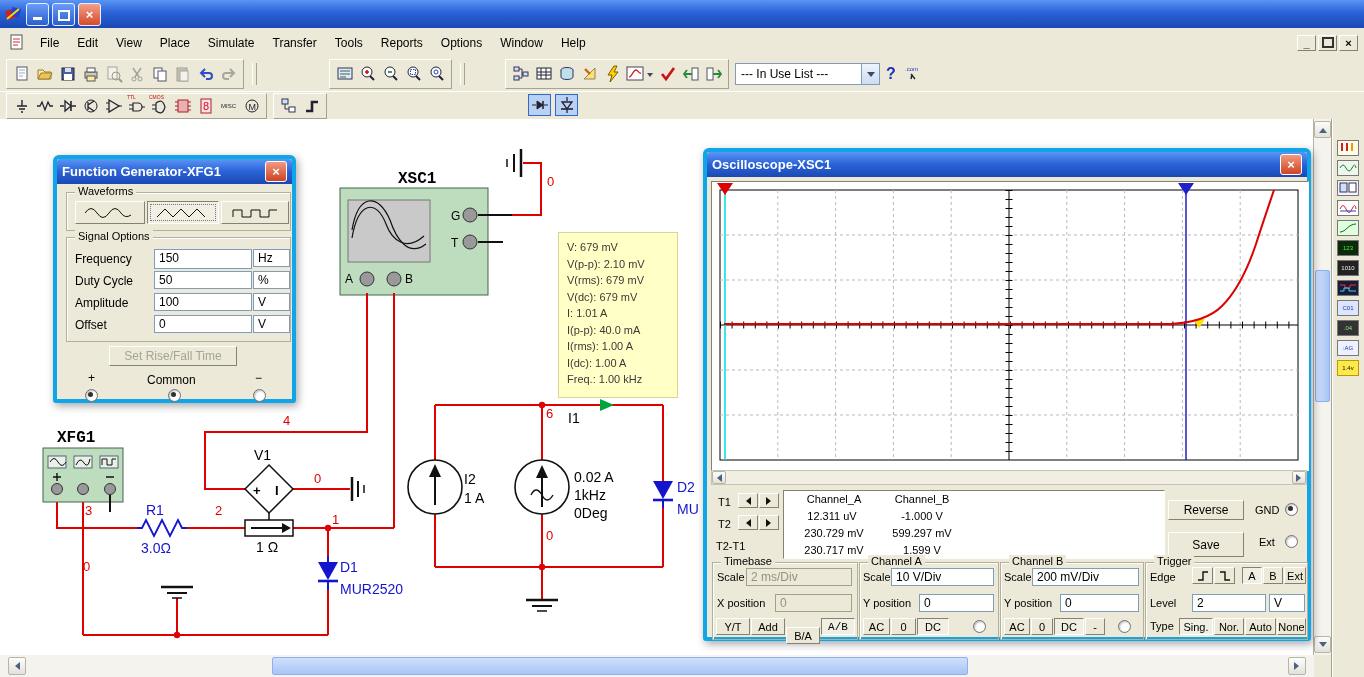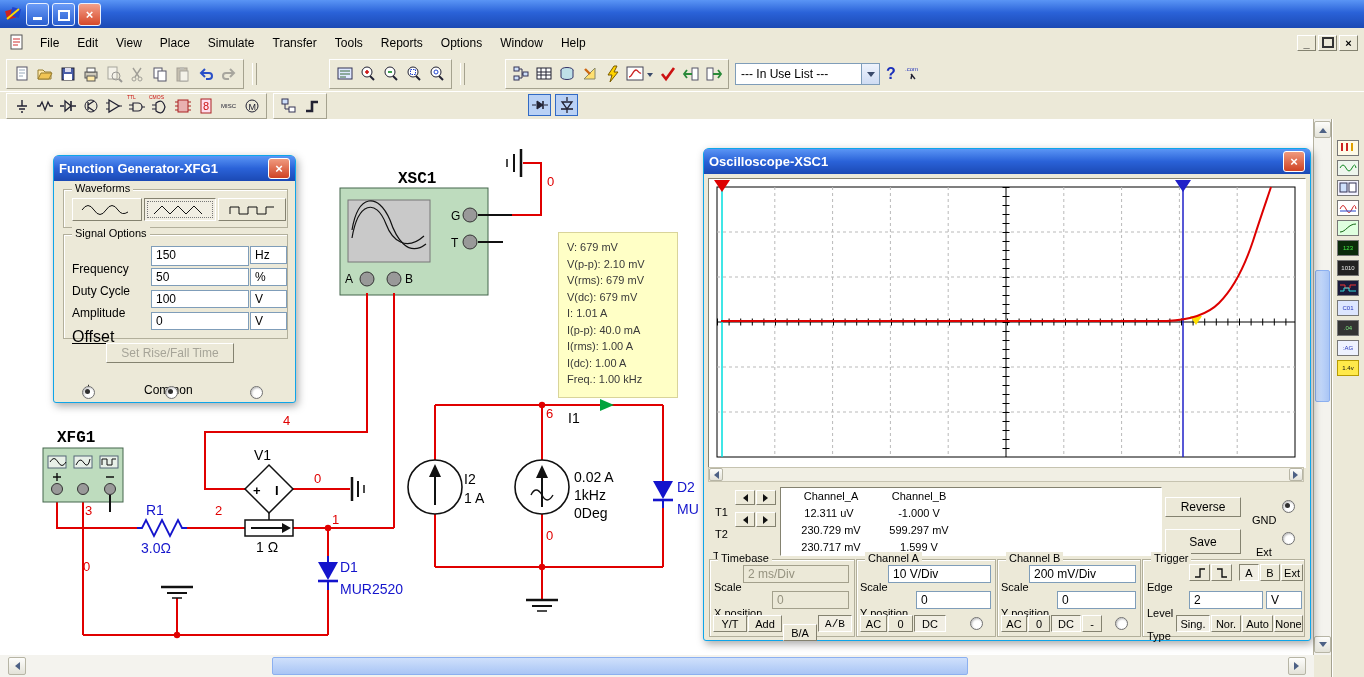--- a/index.html
+++ b/index.html
@@ -53,33 +53,33 @@
   .sb-thumb.h{background:linear-gradient(180deg,#cfe0fb,#a9c5f5);}
   .arr{width:0;height:0;border:4px solid transparent;}
   .arr.up{border-bottom:5px solid #4d6185;margin-top:-3px;}
   .arr.dn{border-top:5px solid #4d6185;margin-bottom:-3px;}
   .arr.lf{border-right:5px solid #4d6185;margin-left:-3px;}
   .arr.rt{border-left:5px solid #4d6185;margin-right:-3px;}
   
   .instbar{position:absolute;left:1331px;top:119px;width:33px;height:558px;background:#ece9d8;border-left:1px solid #a5a28f;box-shadow:inset 1px 0 0 #fff;z-index:2;}
   .inst{position:absolute;left:5px;width:22px;height:16px;border:1px solid #777;box-sizing:border-box;font-size:6px;display:flex;align-items:center;justify-content:center;overflow:hidden;}
   
-  .xpwin{position:absolute;border:1px solid #0ea5e9;border-radius:6px 6px 3px 3px;background:#ece9d8;box-shadow:2px 3px 8px rgba(0,0,0,.35);z-index:5;box-sizing:border-box;}
+  .xpwin{position:absolute;border:4px solid #0ea5e9;border-radius:6px 6px 3px 3px;background:#ece9d8;box-shadow:2px 3px 8px rgba(0,0,0,.35);z-index:5;box-sizing:border-box;}
   .cap{height:25px;background:linear-gradient(180deg,#5a95f5 0%,#2a62d8 50%,#1b49b4 100%);
     display:flex;align-items:center;color:#fff;font-weight:bold;font-size:13px;padding:0 5px;border-radius:3px 3px 0 0;}
   .cbtn{margin-left:auto;width:20px;height:19px;border-radius:3px;border:1px solid #fff;
     background:linear-gradient(180deg,#f09a7e,#cf4224);color:#fff;font-weight:bold;
     display:flex;align-items:center;justify-content:center;font-size:13px;}
   .groupbox{position:absolute;border:1px solid #b2af9b;box-shadow:1px 1px 0 #fff inset;}
   .gb-label{position:absolute;top:-8px;left:8px;background:#ece9d8;padding:0 3px;font-size:11px;white-space:nowrap;}
   .field{position:absolute;background:#fff;border:1px solid #7f9db9;font-size:12px;padding:1px 4px;box-sizing:border-box;overflow:hidden;white-space:nowrap;}
   .field.gray{background:#ece9d8;color:#95927f;border-color:#a3a08c;}
   .radio{width:11px;height:11px;border-radius:50%;border:1px solid #707070;background:#fff;box-shadow:inset 1px 1px 2px #bbb;position:absolute;}
   .radio.on::after{content:'';display:block;width:5px;height:5px;margin:2px;border-radius:50%;background:#303030;}
-  .lbl{position:absolute;font-size:11px;white-space:nowrap;margin-top:13px;}
+  .lbl{position:absolute;font-size:11px;white-space:nowrap;}
   
   .fg{left:53px;top:155px;width:243px;height:248px;}
   .fg .wavebtn{position:absolute;height:23px;}
   .fg .wavebtn.pressed{outline:1px dotted #777;outline-offset:-4px;}
   
   .scope{left:703px;top:148px;width:608px;height:493px;}
   .scope-display{position:absolute;left:4px;top:29px;width:596px;height:288px;background:#fff;border:1px solid;border-color:#848270 #fff #fff #848270;}
   .scope-hscroll{position:absolute;left:4px;top:318px;width:596px;height:15px;background:#f1efe4;border:1px solid #c6c3b0;box-sizing:border-box;}
   .cursor-panel{position:absolute;left:5px;top:338px;width:71px;height:67px;font-size:11px;}
   .readout-box{position:absolute;left:76px;top:338px;width:380px;height:67px;background:#fff;border:1px solid;border-color:#848270 #fff #fff #848270;font-size:11px;}
@@ -600,21 +600,21 @@
     </div>
     <span class="lbl" style="left:18px;top:93px;font-size:12px;">Frequency</span>
     <div class="field" style="left:97px;top:90px;width:98px;height:20px;">150</div>
     <div class="field" style="left:196px;top:90px;width:37px;height:18px;">Hz</div>
     <span class="lbl" style="left:18px;top:115px;font-size:12px;">Duty Cycle</span>
     <div class="field" style="left:97px;top:112px;width:98px;height:18px;">50</div>
     <div class="field" style="left:196px;top:112px;width:37px;height:18px;">%</div>
     <span class="lbl" style="left:18px;top:137px;font-size:12px;">Amplitude</span>
     <div class="field" style="left:97px;top:134px;width:98px;height:18px;">100</div>
     <div class="field" style="left:196px;top:134px;width:37px;height:18px;">V</div>
-    <span class="lbl" style="left:18px;top:159px;font-size:16px;text-decoration:underline;">Offset</span>
+    <span class="lbl" style="left:18px;top:159px;font-size:12px;">Offset</span>
     <div class="field" style="left:97px;top:156px;width:98px;height:18px;">0</div>
     <div class="field" style="left:196px;top:156px;width:37px;height:18px;">V</div>
     <span class="b3 dis" style="position:absolute;left:52px;top:187px;width:128px;height:20px;font-size:12px;">Set Rise/Fall Time</span>
     <span class="lbl" style="left:31px;top:212px;font-size:12px;">+</span>
     <span class="lbl" style="left:90px;top:214px;font-size:12px;">Common</span>
     <span class="lbl" style="left:198px;top:212px;font-size:12px;">−</span>
     <span class="radio on" style="left:28px;top:230px;"></span>
     <span class="radio on" style="left:111px;top:230px;"></span>
     <span class="radio" style="left:196px;top:230px;"></span>
   </div>

